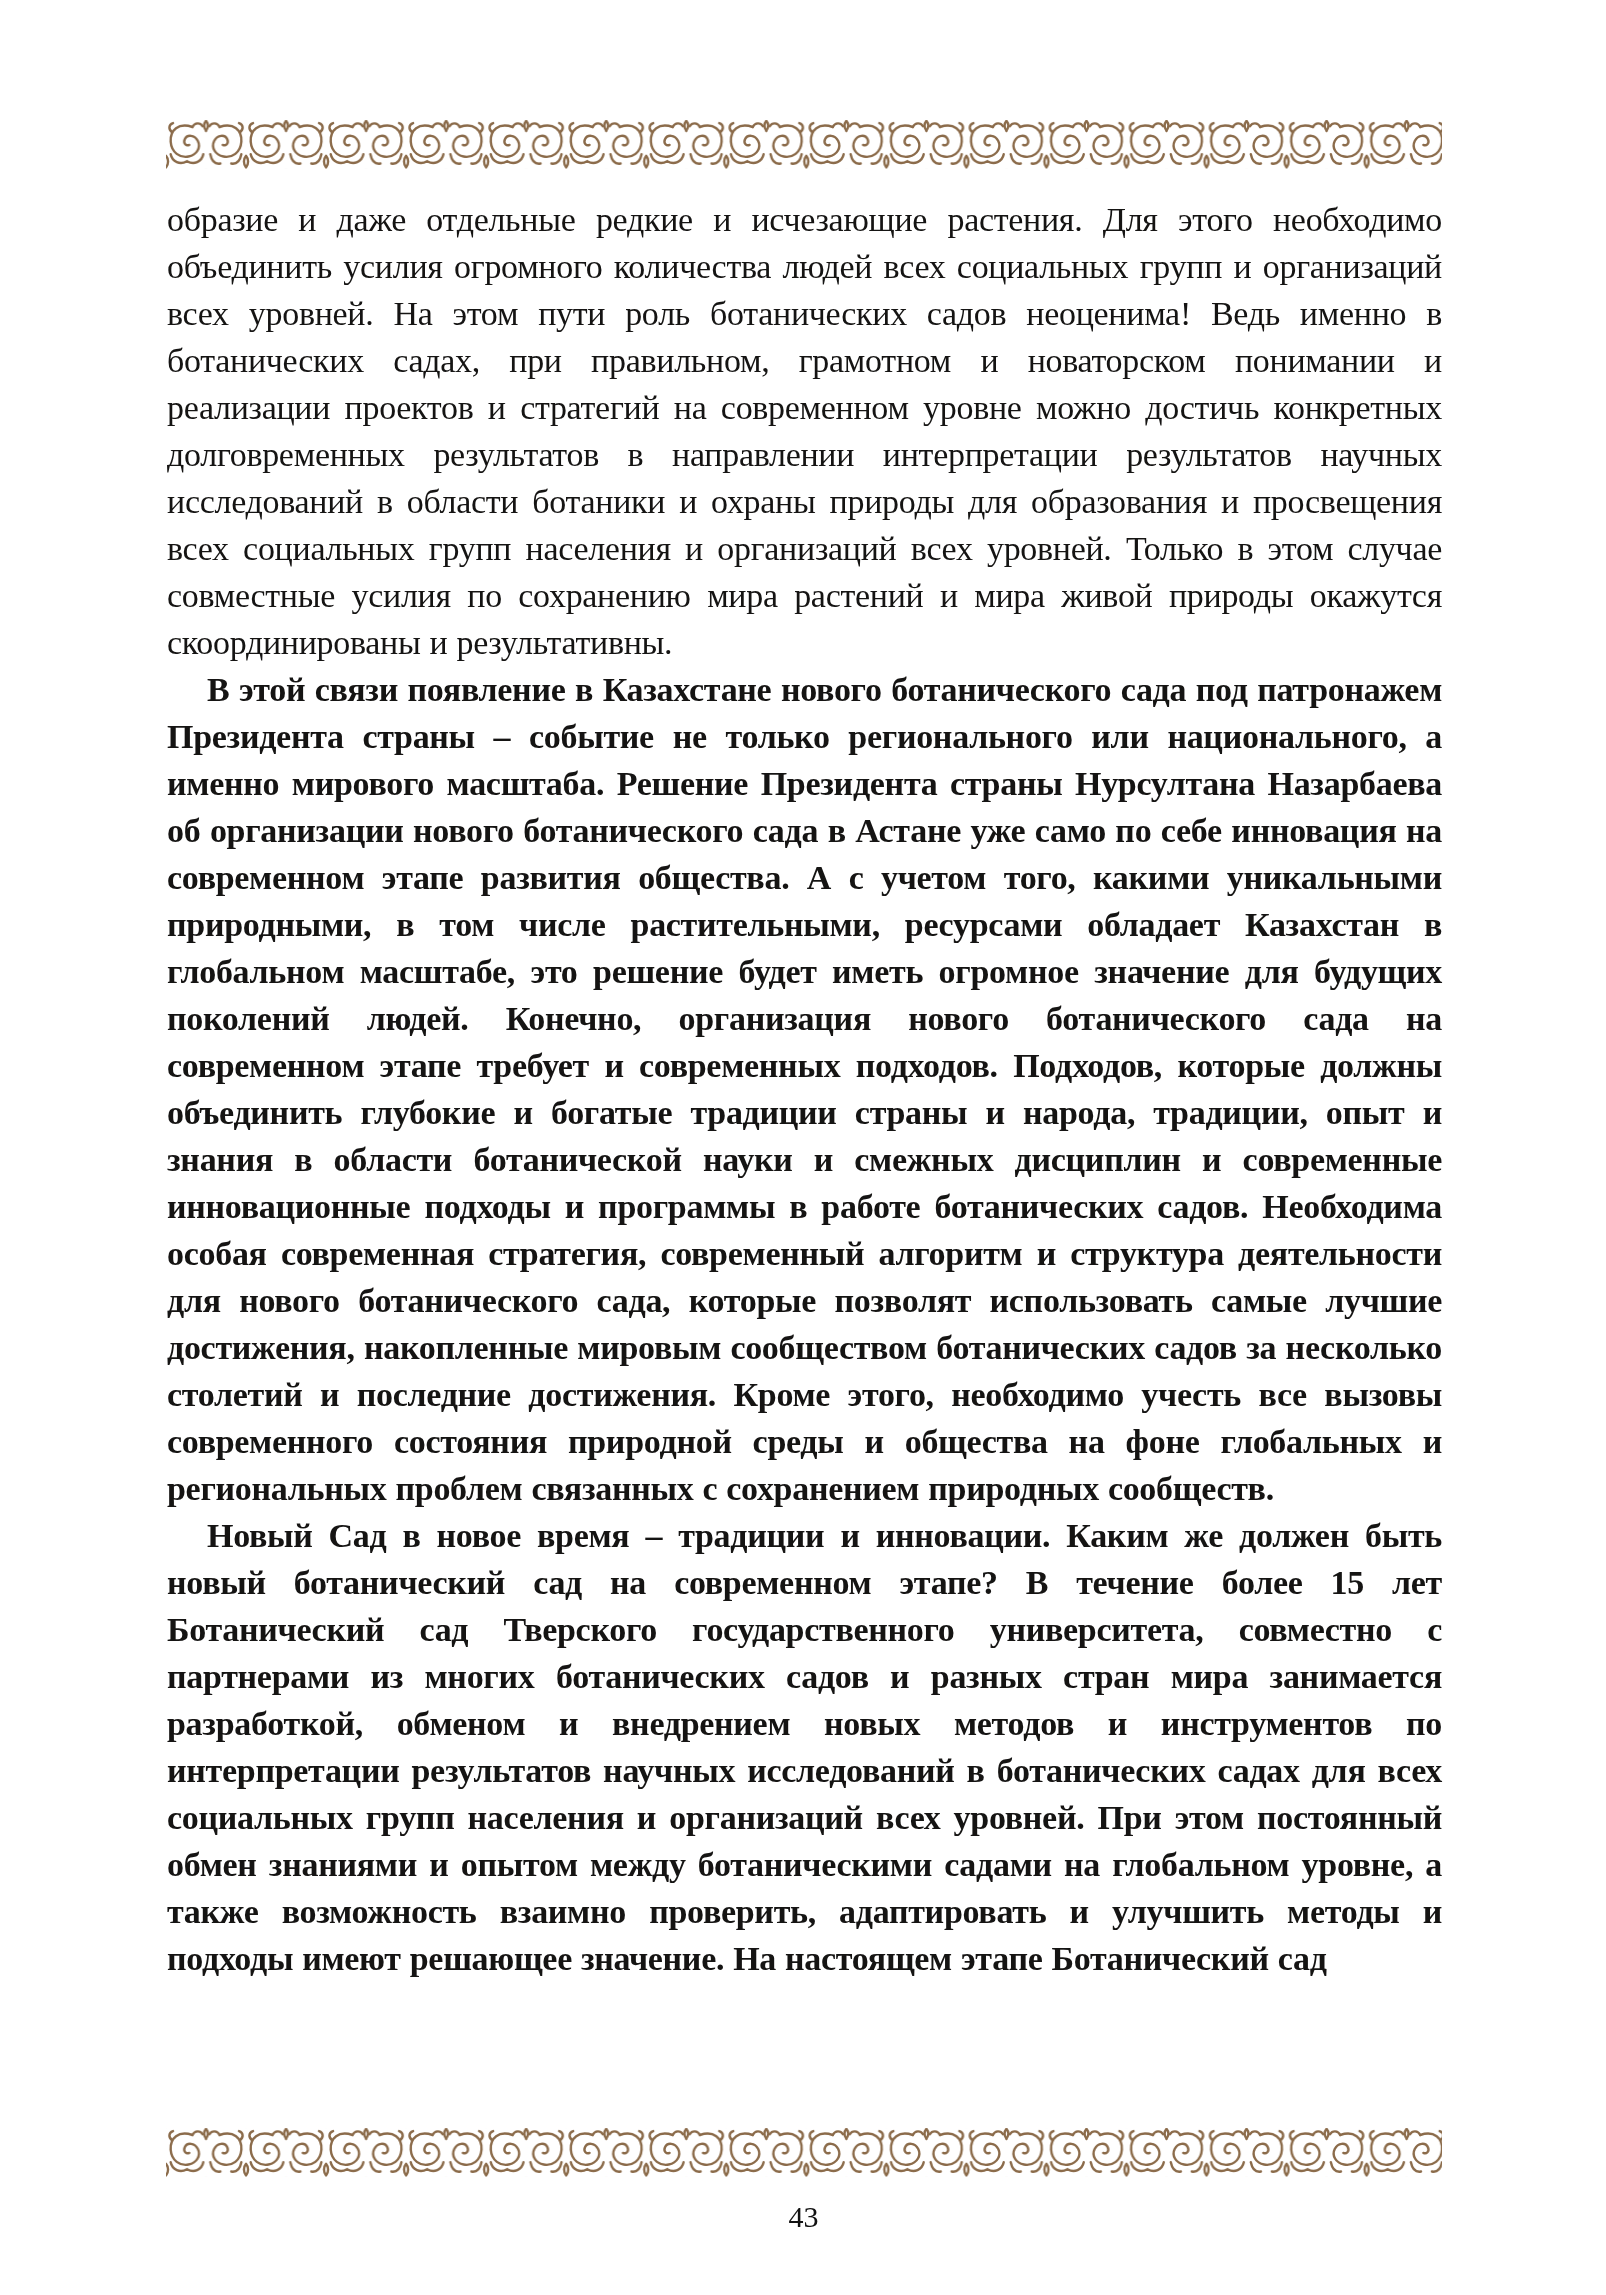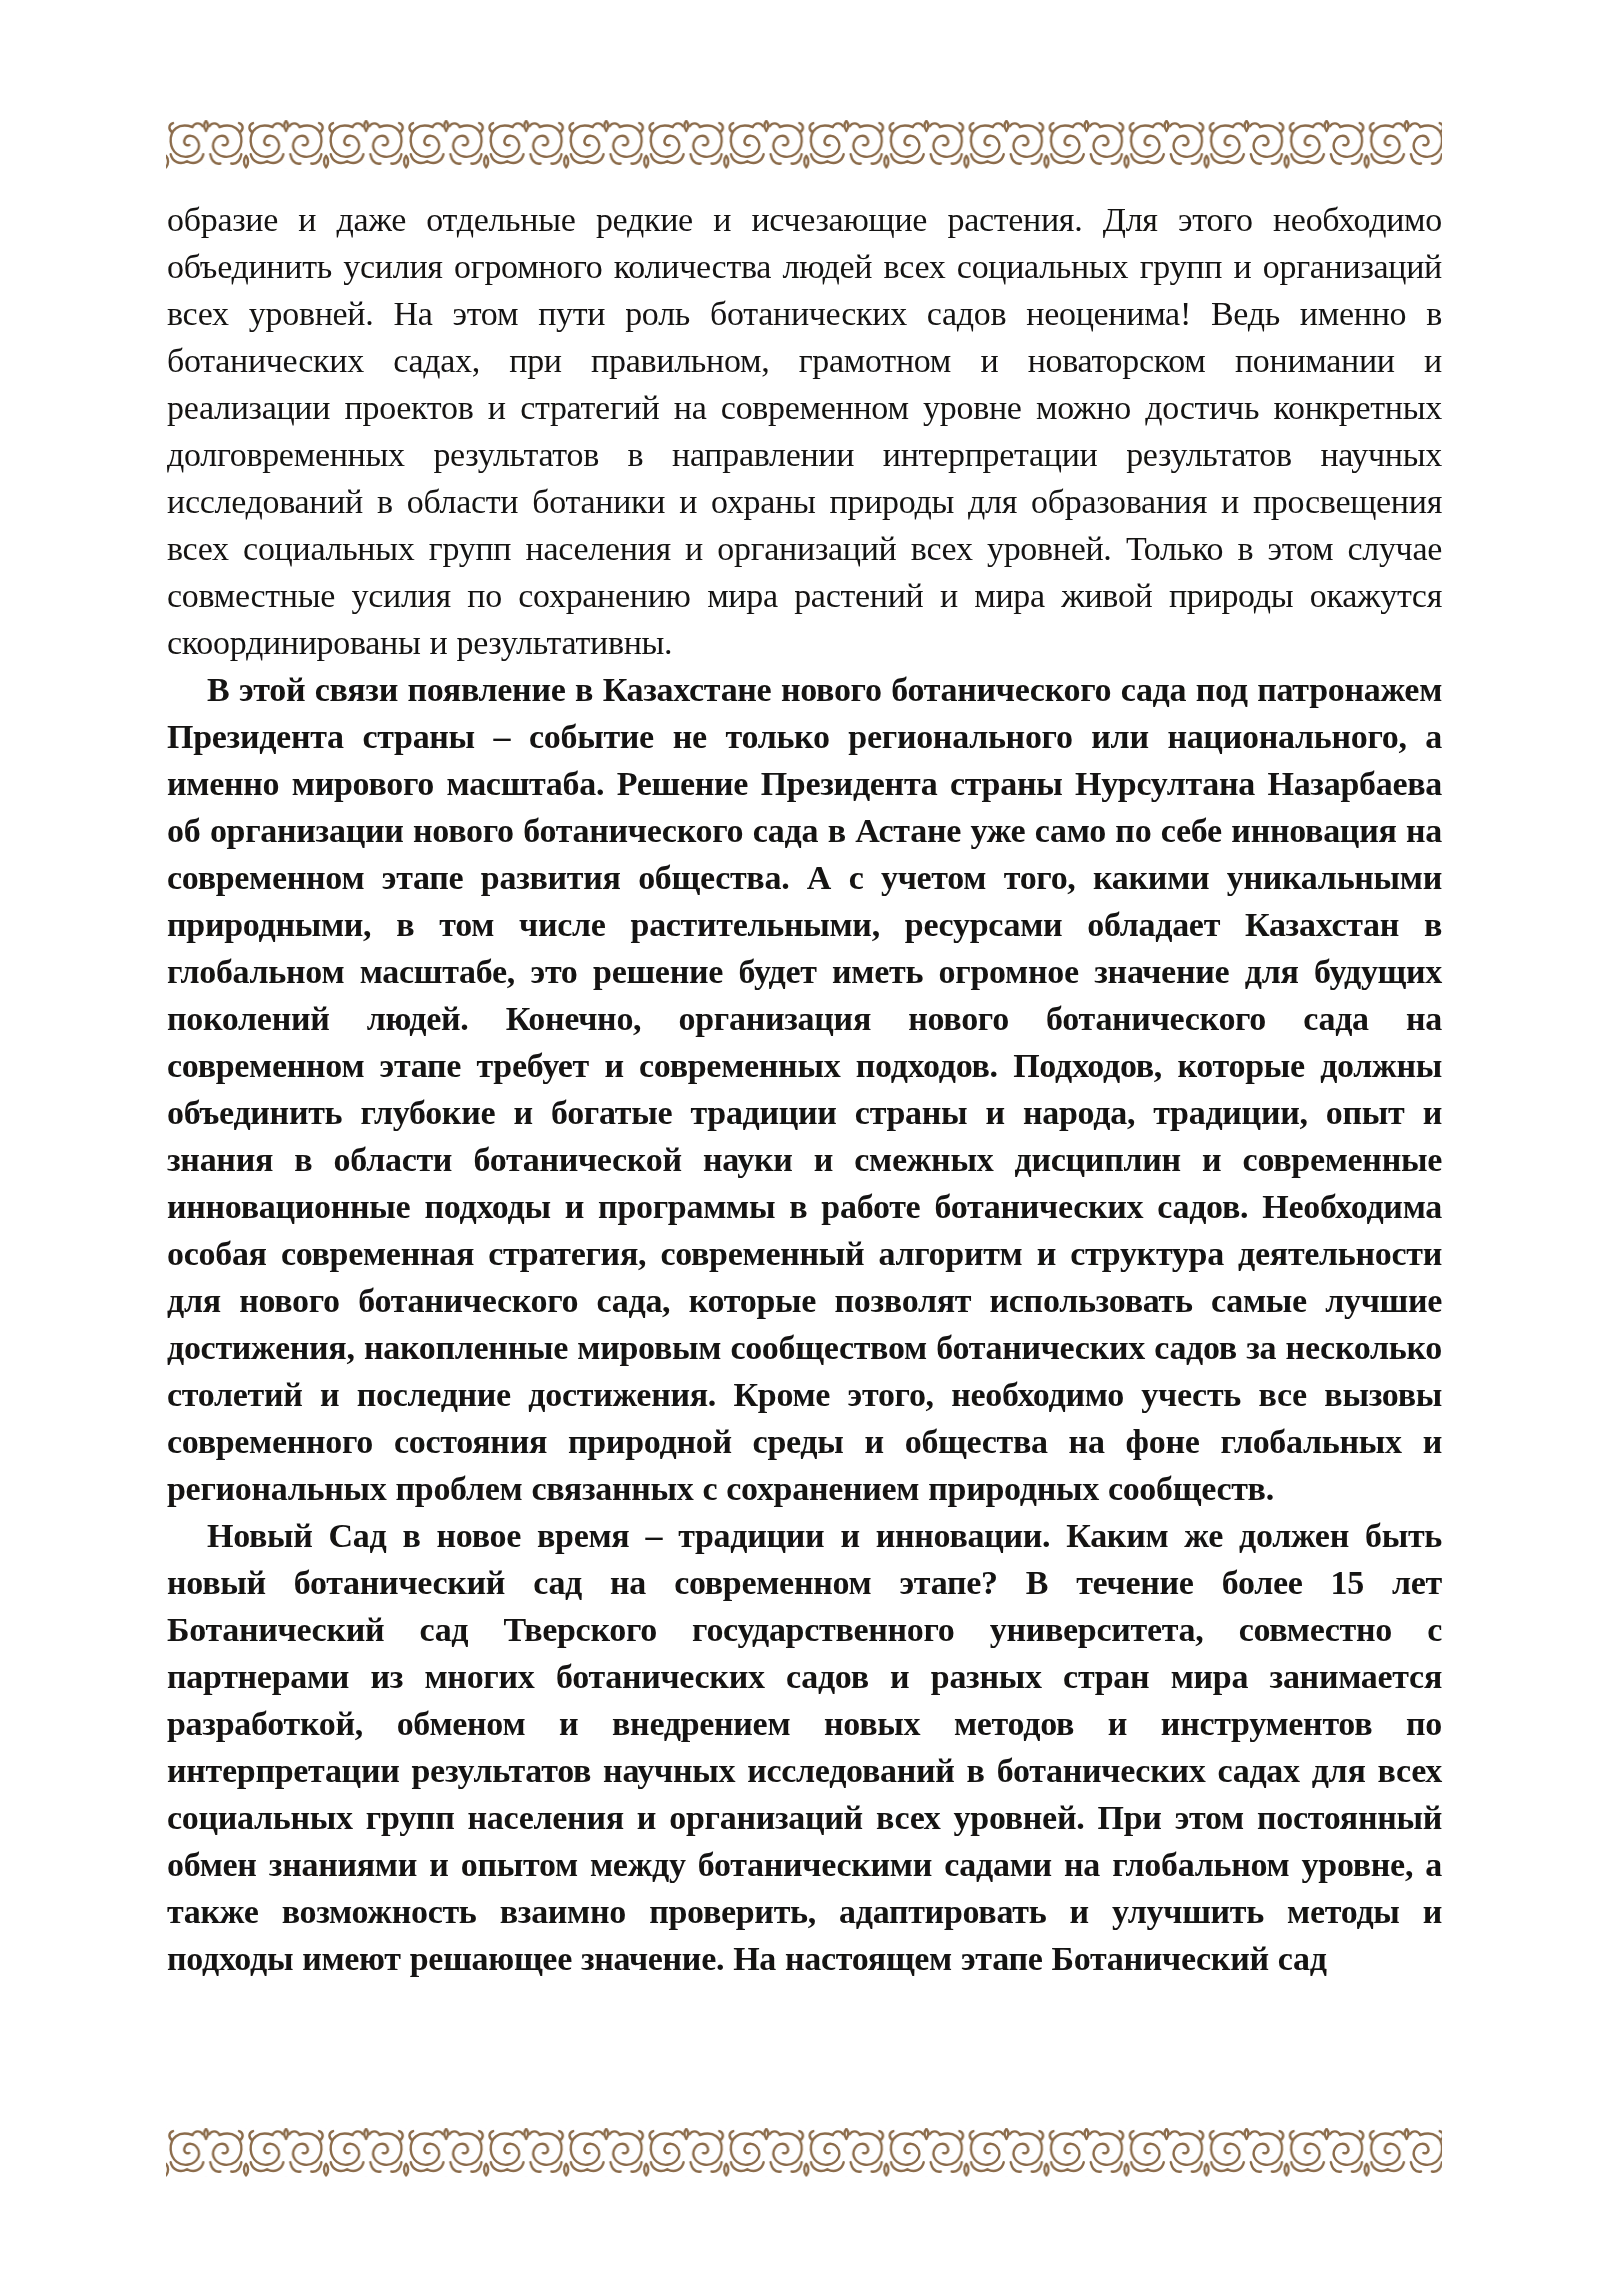--- a/index.html
+++ b/index.html
@@ -92,15 +92,16 @@
   <div class="text-block">
     <p>образие и даже отдельные редкие и исчезающие растения. Для этого необходимо объединить усилия огромного количества людей всех социальных групп и организаций всех уровней. На этом пути роль ботанических садов неоценима! Ведь именно в ботанических садах, при правильном, грамотном и новаторском понимании и реализации проектов и стратегий на современном уровне можно достичь конкретных долговременных результатов в направлении интерпретации результатов научных исследований в области ботаники и охраны природы для образования и просвещения всех социальных групп населения и организаций всех уровней. Только в этом случае совместные усилия по сохранению мира растений и мира живой природы окажутся скоординированы и результативны.</p>
     <p class="indent">В этой связи появление в Казахстане нового ботанического сада под патронажем Президента страны – событие не только регионального или национального, а именно мирового масштаба. Решение Президента страны Нурсултана Назарбаева об организации нового ботанического сада в Астане уже само по себе инновация на современном этапе развития общества. А с учетом того, какими уникальными природными, в том числе растительными, ресурсами обладает Казахстан в глобальном масштабе, это решение будет иметь огромное значение для будущих поколений людей. Конечно, организация нового ботанического сада на современном этапе требует и современных подходов. Подходов, которые должны объединить глубокие и богатые традиции страны и народа, традиции, опыт и знания в области ботанической науки и смежных дисциплин и современные инновационные подходы и программы в работе ботанических садов. Необходима особая современная стратегия, современный алгоритм и структура деятельности для нового ботанического сада, которые позволят использовать самые лучшие достижения, накопленные мировым сообществом ботанических садов за несколько столетий и последние достижения. Кроме этого, необходимо учесть все вызовы современного состояния природной среды и общества на фоне глобальных и региональных проблем связанных с сохранением природных сообществ.</p>
     <p class="indent">Новый Сад в новое время – традиции и инновации. Каким же должен быть новый ботанический сад на современном этапе? В течение более 15 лет Ботанический сад Тверского государственного университета, совместно с партнерами из многих ботанических садов и разных стран мира занимается разработкой, обменом и внедрением новых методов и инструментов по интерпретации результатов научных исследований в ботанических садах для всех социальных групп населения и организаций всех уровней. При этом постоянный обмен знаниями и опытом между ботаническими садами на глобальном уровне, а также возможность взаимно проверить, адаптировать и улучшить методы и подходы имеют решающее значение. На настоящем этапе Ботанический сад</p>
   </div>
 
   <svg class="ornament-border bottom" viewBox="0 0 1642 63">
     <rect x="0" y="0" width="1642" height="63" fill="url(#kz-scroll)"></rect>
   </svg>
 
+  <div class="page-number">43</div>
 
 </div>
 
 
 </body></html>

